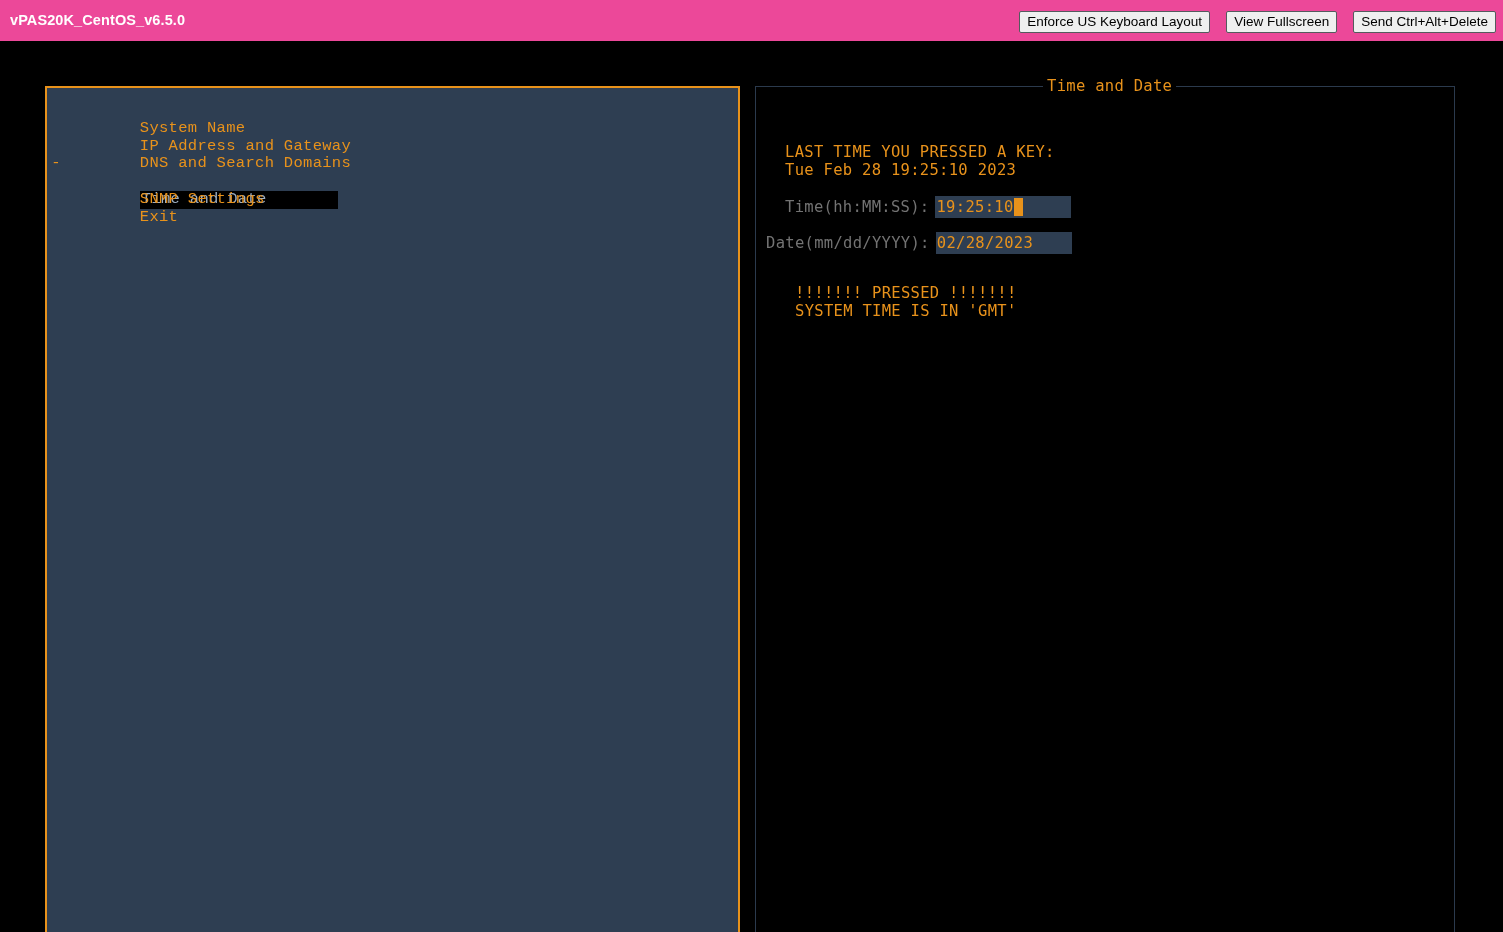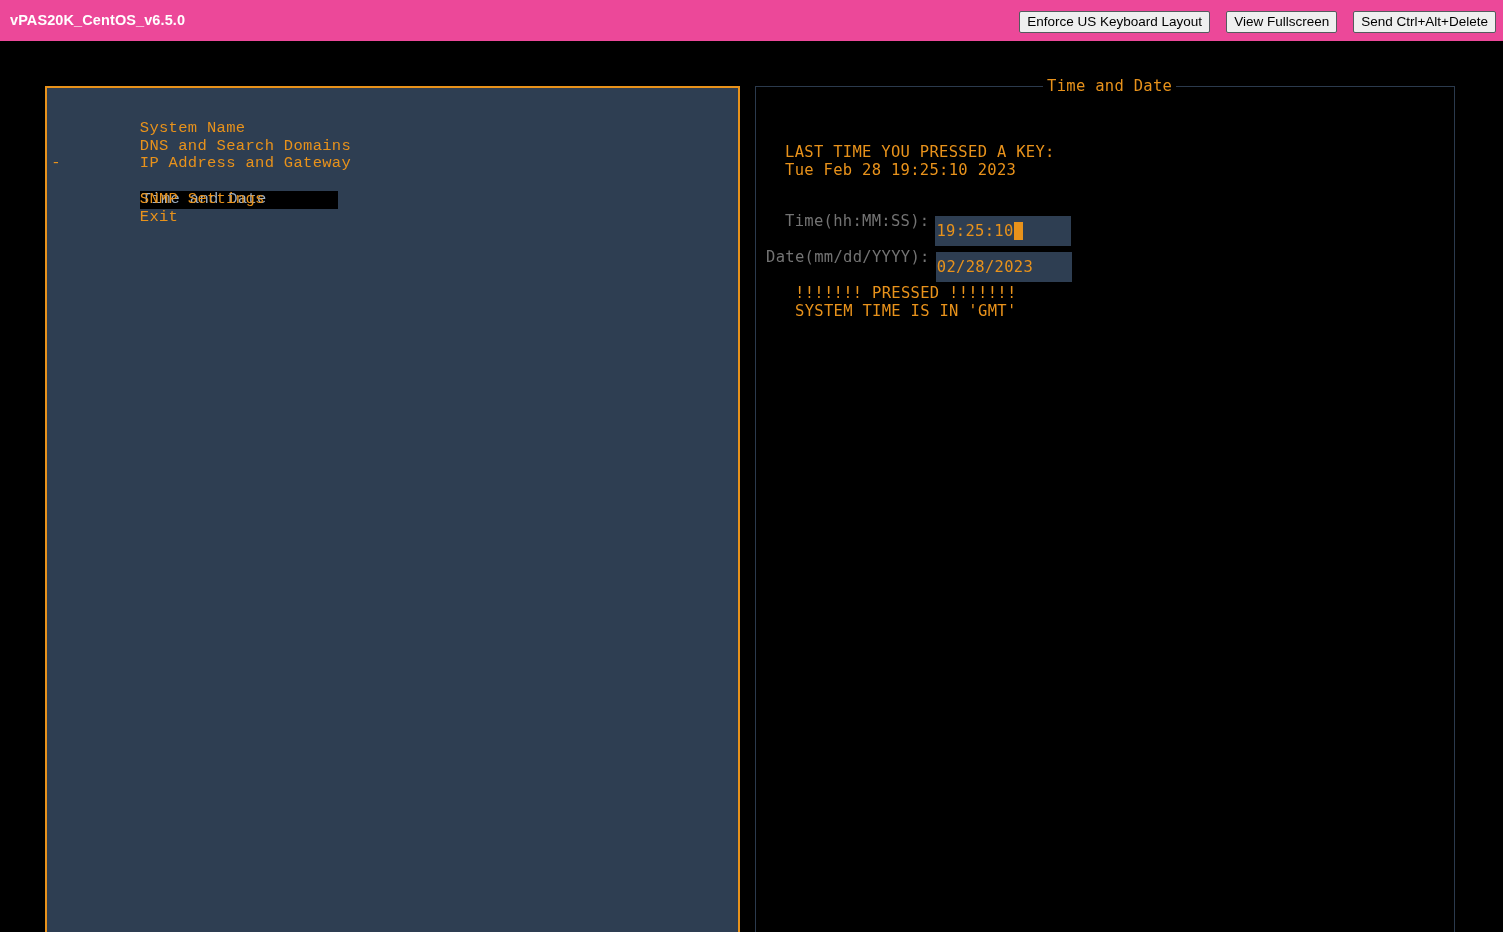--- a/index.html
+++ b/index.html
@@ -149,27 +149,26 @@
   }
   .field-label {
     color: #737373;
     font-size: 15.5px;
     line-height: 18px;
     white-space: pre;
     letter-spacing: 0.3px;
   }
   .field-box {
     background: #2e3e52;
-    height: 30px;
+    height: 22px;
     line-height: 18px;
     margin-left: 6px;
     display: flex;
     align-items: center;
     box-sizing: border-box;
-    margin-top: 20px;
   }
   .field-value {
     color: #e8921b;
     font-size: 15.5px;
     line-height: 18px;
     white-space: pre;
     letter-spacing: 0.3px;
     padding-left: 1px;
   }
   .cursor-block {
@@ -201,25 +200,25 @@
 <div id="console">
 
   <div id="left-panel">
     <div id="menu-list">
 
       <div class="menu-item">
         <span class="mi-text">System Name</span>
       </div>
 
       <div class="menu-item">
+        <span class="mi-text">IP Address and Gateway</span>
+      </div>
+
+      <div class="menu-item">
         <span class="mi-text">DNS and Search Domains</span>
-      </div>
-
-      <div class="menu-item">
-        <span class="mi-text">IP Address and Gateway</span>
       </div>
 
       <div class="menu-item selected">
         <span class="sel-dash">-</span>
         <span class="mi-text">Time and Date</span>
       </div>
 
 
       <div class="menu-item">
         <span class="mi-text">SNMP Settings</span>

